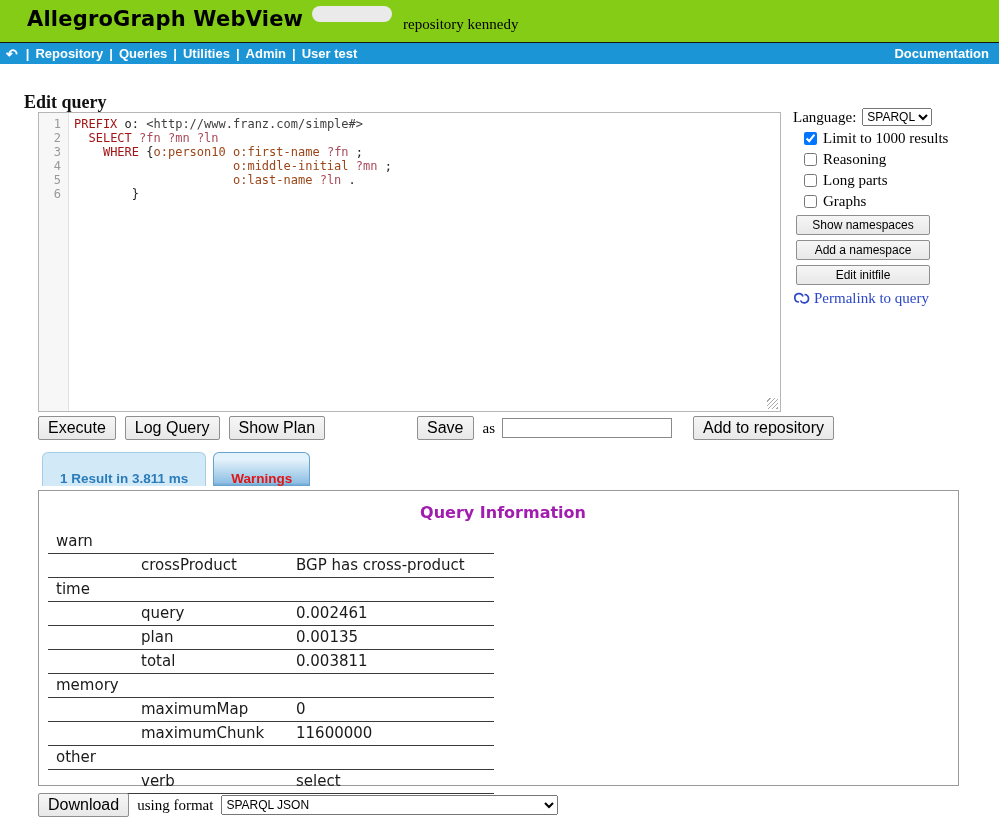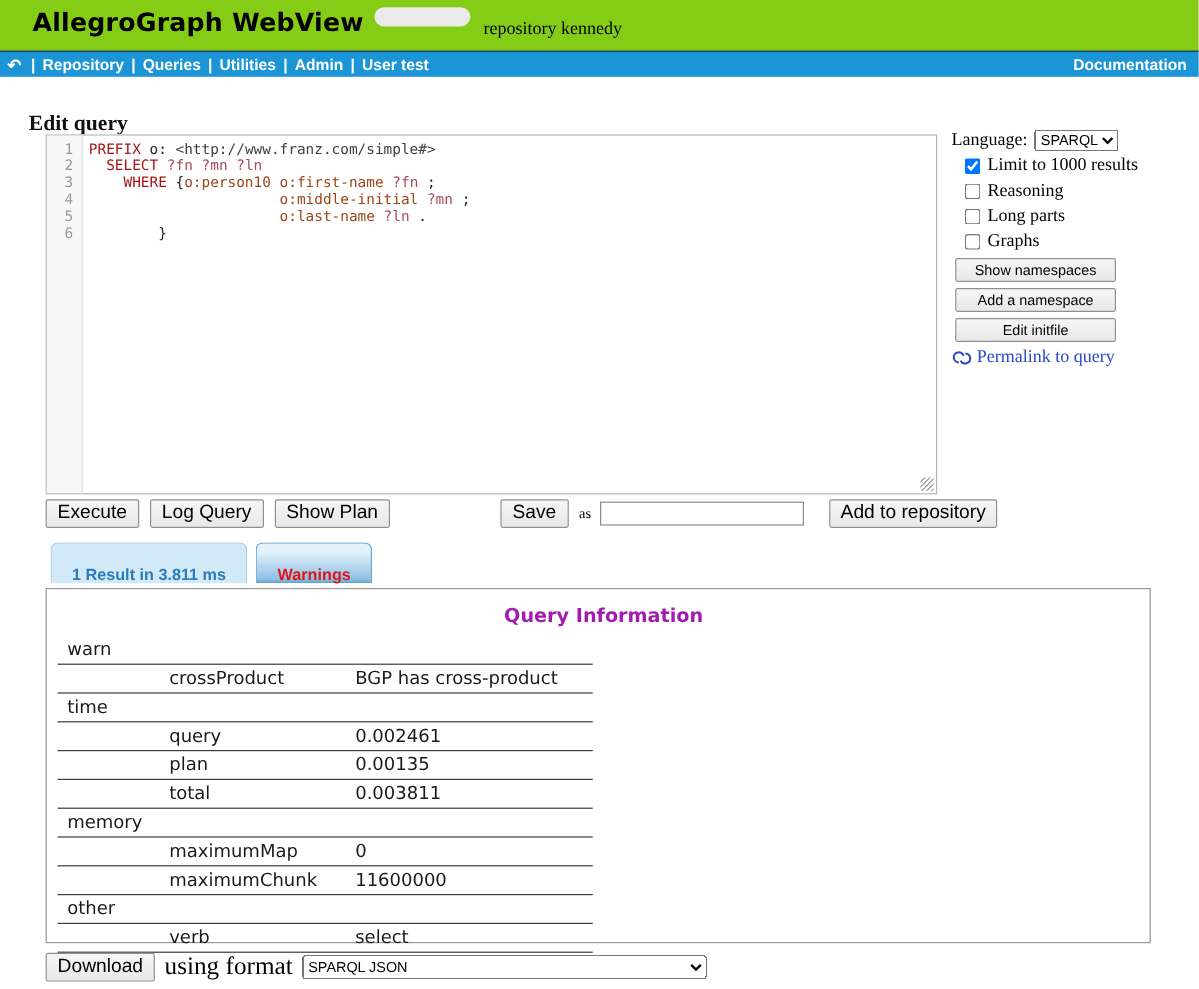--- a/index.html
+++ b/index.html
@@ -49,42 +49,42 @@
   .cb-row input { margin: 0 6px 0 11px; }
   .opt-btn { display: block; width: 134px; margin: 5px 0 5px 3px; background: linear-gradient(#f6f6f6, #e8e8e8); border: 1px solid #8f8f8f; border-radius: 2px; font-family: "Liberation Sans", sans-serif; font-size: 12px; padding: 2px 4px; cursor: pointer; }
   .permalink { display: flex; align-items: center; gap: 4px; color: #2b47c8; margin-top: 5px; cursor: pointer; }
   .permalink svg { flex: none; }
 
   
   .actions { position: absolute; left: 38px; top: 352px; display: flex; align-items: center; }
   .btn { background: linear-gradient(#f6f6f6, #e8e8e8); border: 1px solid #8f8f8f; border-radius: 2px; font-family: "Liberation Sans", sans-serif; font-size: 16px; padding: 2px 9px; cursor: pointer; }
   .actions .btn { margin-right: 9px; }
   .actions .gap-left { margin-left: 83px; }
-  .as-label { font-family: "Liberation Serif", serif; font-size: 12px; margin: 0 7px 0 0; }
+  .as-label { font-family: "Liberation Serif", serif; font-size: 15px; margin: 0 7px 0 0; }
   .save-name-input { width: 170px; height: 20px; border: 1px solid #8a8a8a; margin-right: 21px; font-size: 13px; padding: 0 3px; }
 
   
   .tabs { position: absolute; left: 42px; top: 388px; display: flex; align-items: flex-end; }
   .tab { height: 34px; display: flex; align-items: flex-end; padding: 0 17px; border-radius: 6px 6px 0 0; font-weight: bold; font-size: 13.5px; margin-right: 7px; cursor: pointer; }
   .tab.inactive { background: #d2e9f8; border: 1px solid #a5cde8; border-bottom: none; }
   .tab.active { background: linear-gradient(#e4f2fb 20%, #8fc0e4 90%, #5f9ecb); border: 1px solid #66a3cf; border-bottom: none; }
 
   
   .qi-panel { position: absolute; left: 38px; top: 426px; width: 921px; height: 296px; border: 1px solid #9a9a9a; background: #fff; padding: 10px 0 0 9px; }
   .qi-title { font-family: "DejaVu Sans", sans-serif; font-size: 16px; font-weight: bold; color: #a21caf; margin: 2px 0 8px 0; text-align: center; }
   .qi-table { width: 446px; font-family: "DejaVu Sans", sans-serif; font-size: 15px; color: #1a1a1a; }
   .qi-row { display: flex; border-bottom: 1px solid #3a3a3a; padding: 2px 0 3px 0; min-height: 22px; align-items: baseline; }
   .qi-section-name { padding-left: 8px; }
   .qi-key { margin-left: 93px; width: 155px; flex: none; }
   .qi-value { flex: 1; }
 
   
   .download-row { position: absolute; left: 38px; top: 729px; display: flex; align-items: center; }
   .download-row .btn { margin-right: 8px; }
-  .format-label { font-family: "Liberation Serif", serif; font-size: 21px; margin-right: 8px; }
+  .format-label { font-family: "Liberation Serif", serif; font-size: 15px; margin-right: 8px; }
   .format-select { width: 337px; height: 20px; font-size: 12px; font-family: "Liberation Sans", sans-serif; }
 </style>
 </head>
 <body>
 
 <header class="app-header">
   <span class="app-title">AllegroGraph WebView</span>
   <span class="header-tab"></span>
   <span class="repo-label">repository kennedy</span>
 </header>

